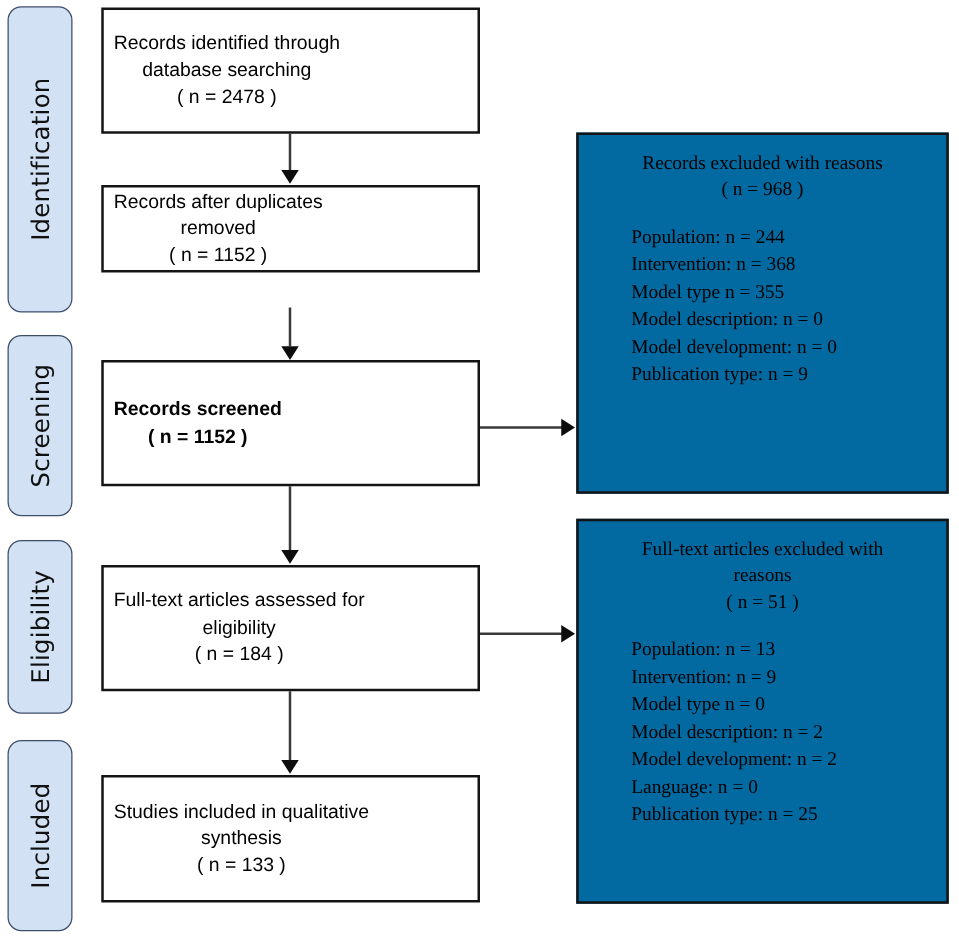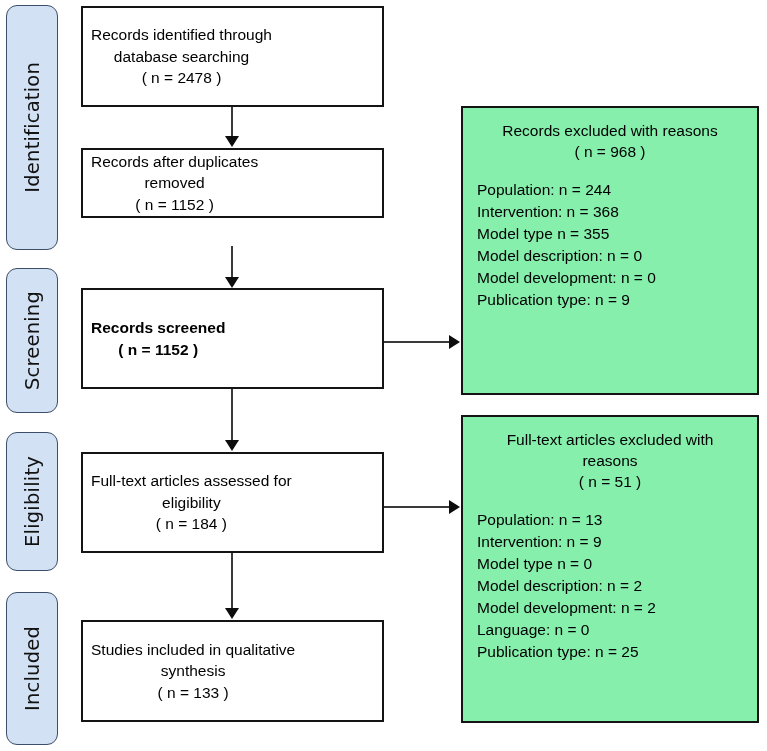--- a/index.html
+++ b/index.html
@@ -56,37 +56,39 @@
     line-height: 1.38;
     color: #000000;
     padding: 0 8px;
     white-space: pre-line;
   }
 
   
   .excl-box {
     position: absolute;
     box-sizing: border-box;
-    background: #86efac;
+    background: #0369a1;
     border: 2.1px solid #141414;
     padding: 12px 14px 10px 14px;
+    font-family: Liberation Serif, serif;
   }
   .excl-head {
     font-size: 15.5px;
     line-height: 1.36;
     text-align: center;
     color: #000000;
     white-space: pre-line;
   }
   .excl-gap { height: 17px; }
   .excl-list {
     font-size: 15.5px;
     line-height: 1.42;
     text-align: left;
     color: #000000;
+    margin-left: 28px;
   }
   .excl-list .excl-item { white-space: pre; }
 
   
   .conn-v {
     position: absolute;
     width: 2px;
     background: #3a3a3a;
   }
   .conn-h {

